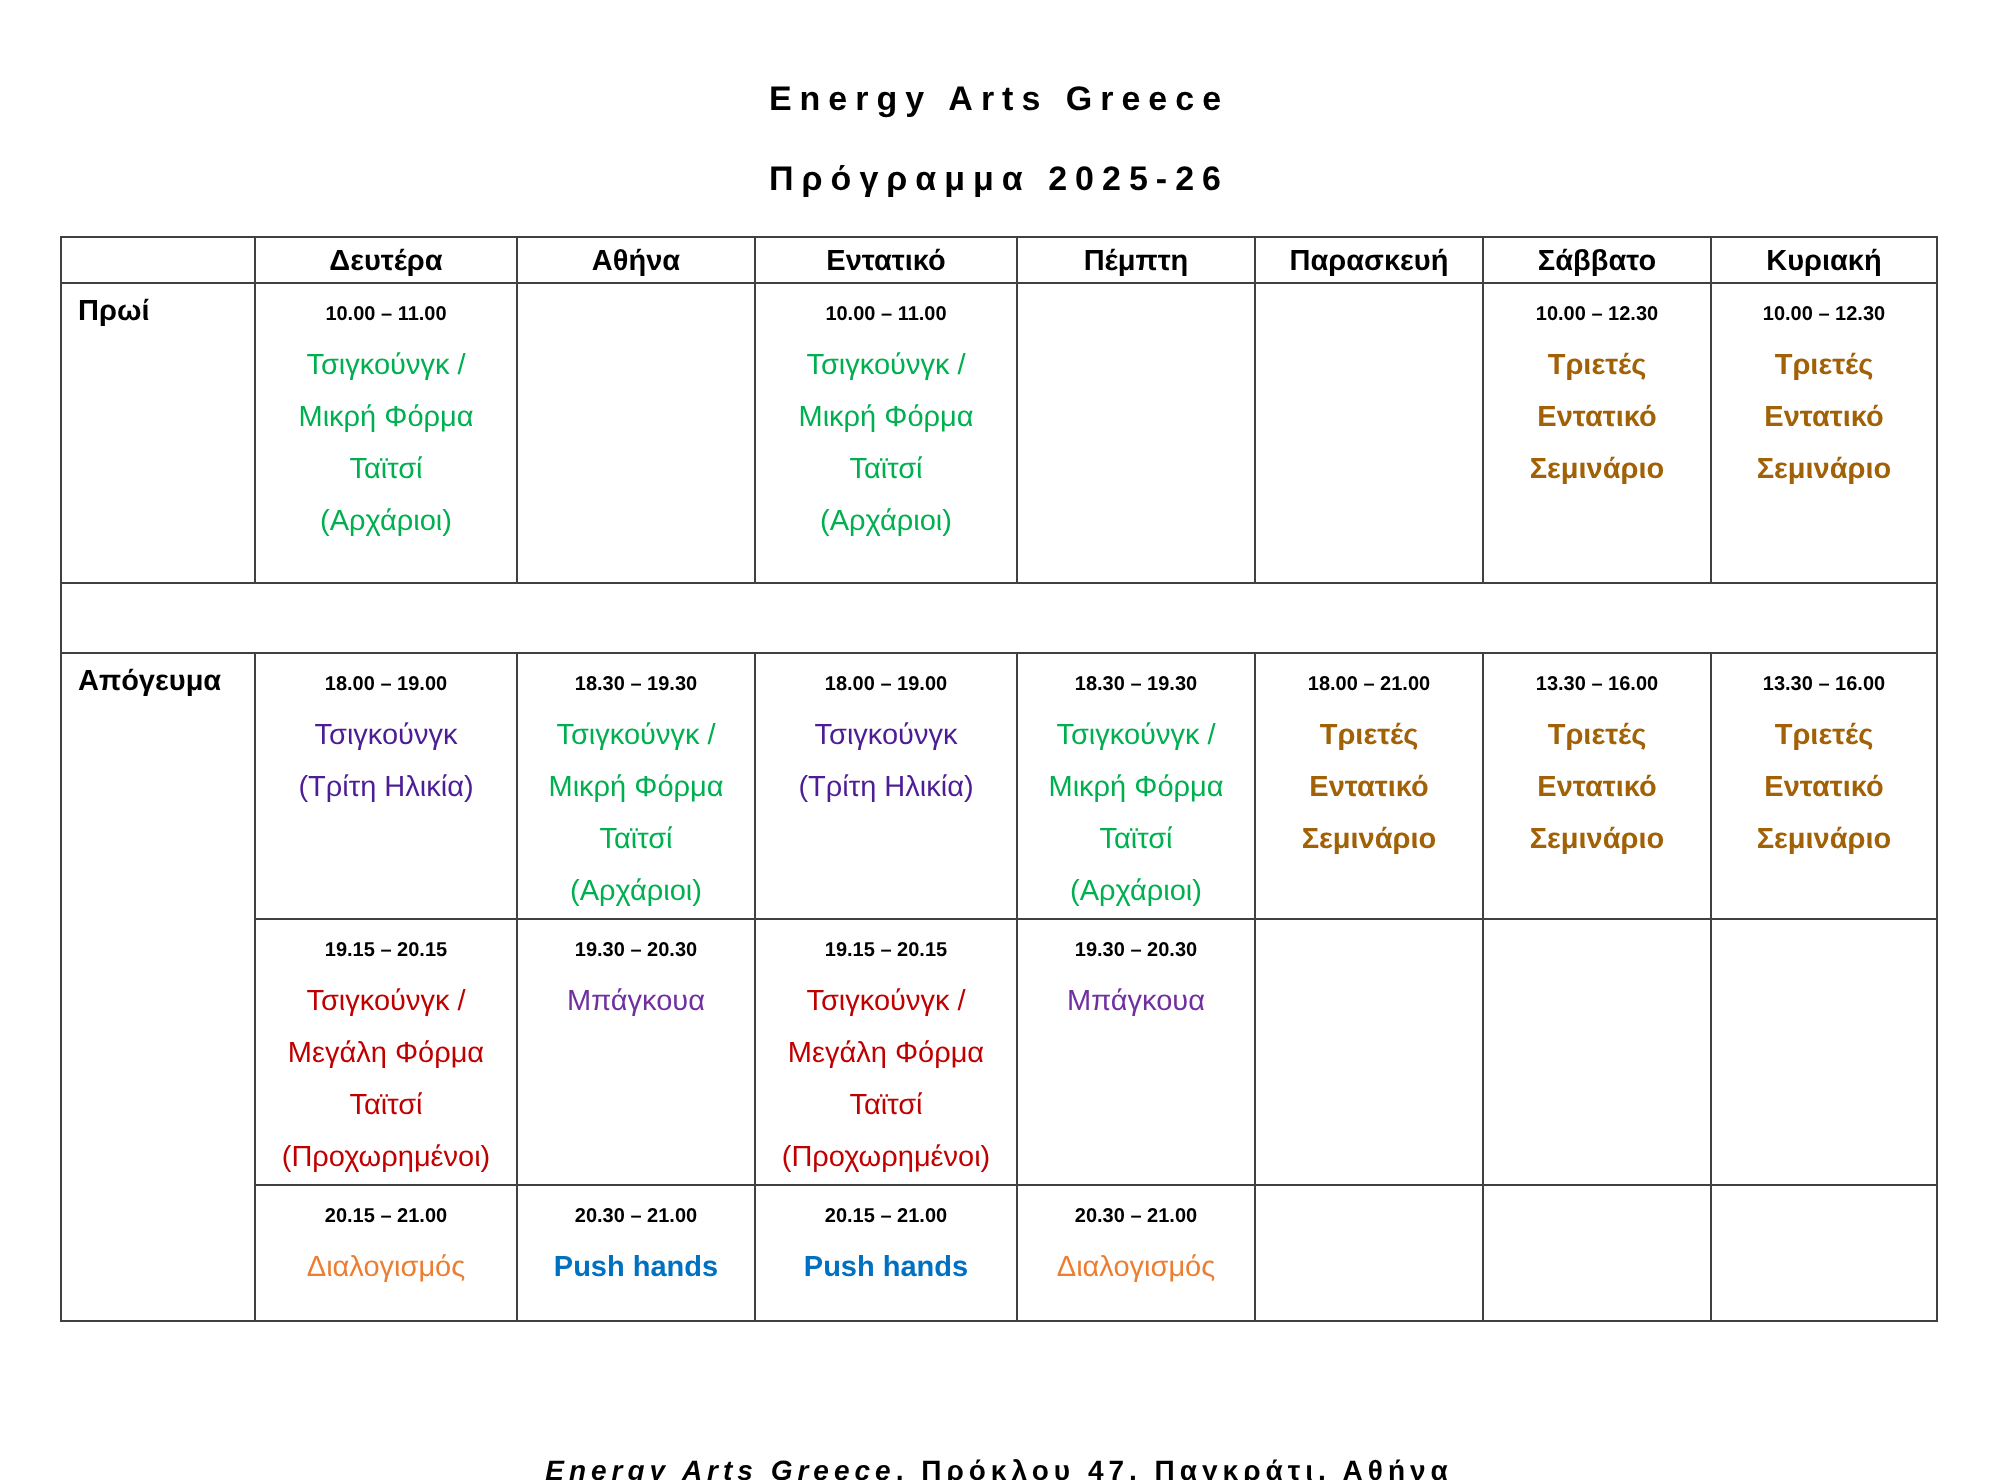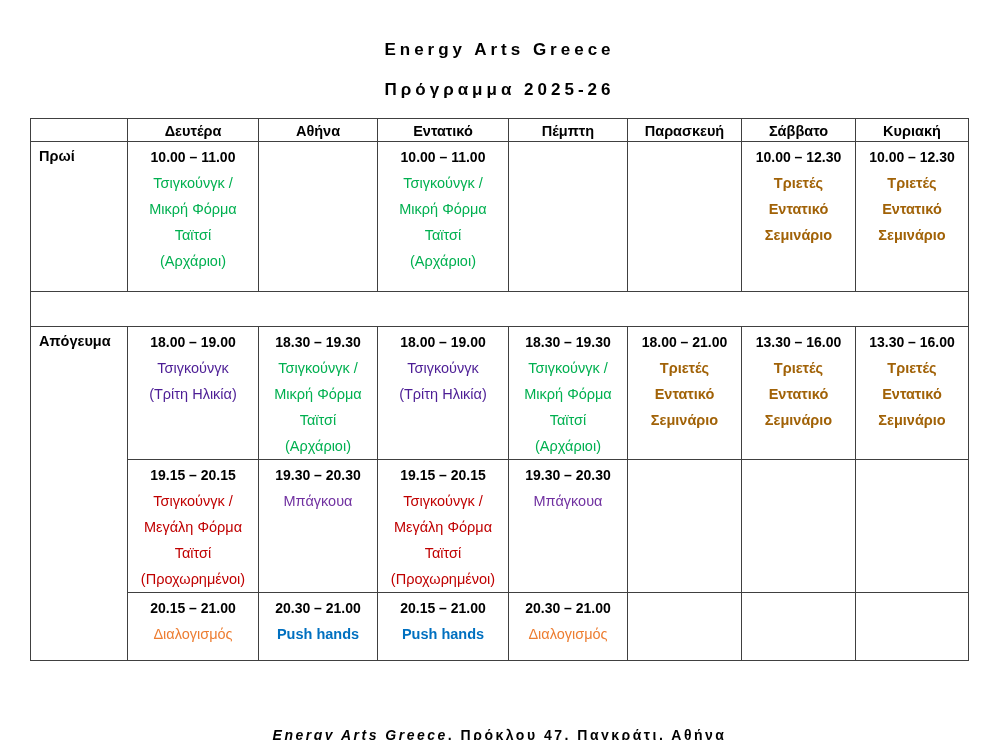--- a/index.html
+++ b/index.html
@@ -19,21 +19,21 @@
   .r-header td { height:22px; padding-top:2px; }
   .r-morning td { height:150px; }
   .r-spacer td { height:35px; }
   .r-slot1 td { height:130px; }
   .r-slot2 td { height:125px; }
   .r-slot3 td { height:68px; }
 
   .day-head { font-weight:bold; font-size:14.5px; line-height:20px; }
   .label-cell { text-align:left !important; padding-left:8px; font-weight:bold;
                 font-size:14.5px; line-height:22px; }
-  .time { font-weight:bold; font-size:14px; line-height:25px; }
+  .time { font-weight:bold; font-size:10px; line-height:25px; }
   .act  { font-size:14.5px; line-height:26px; white-space:pre-line; }
 
   .green   { color:#00B050; }
   .gray    { color:#4c1d95; }
   .seminar { color:#a16207; font-style:normal; font-weight:bold; }
   .darkred { color:#C00000; }
   .purple  { color:#7030A0; }
   .orange  { color:#ED7D31; }
   .blue    { color:#0070C0; font-weight:bold; }
 

